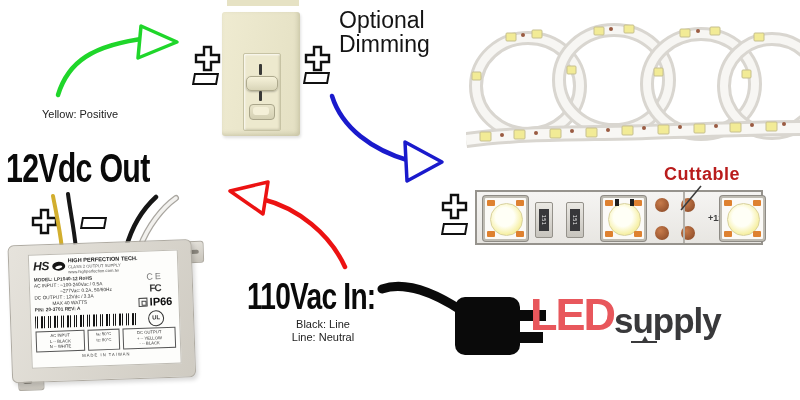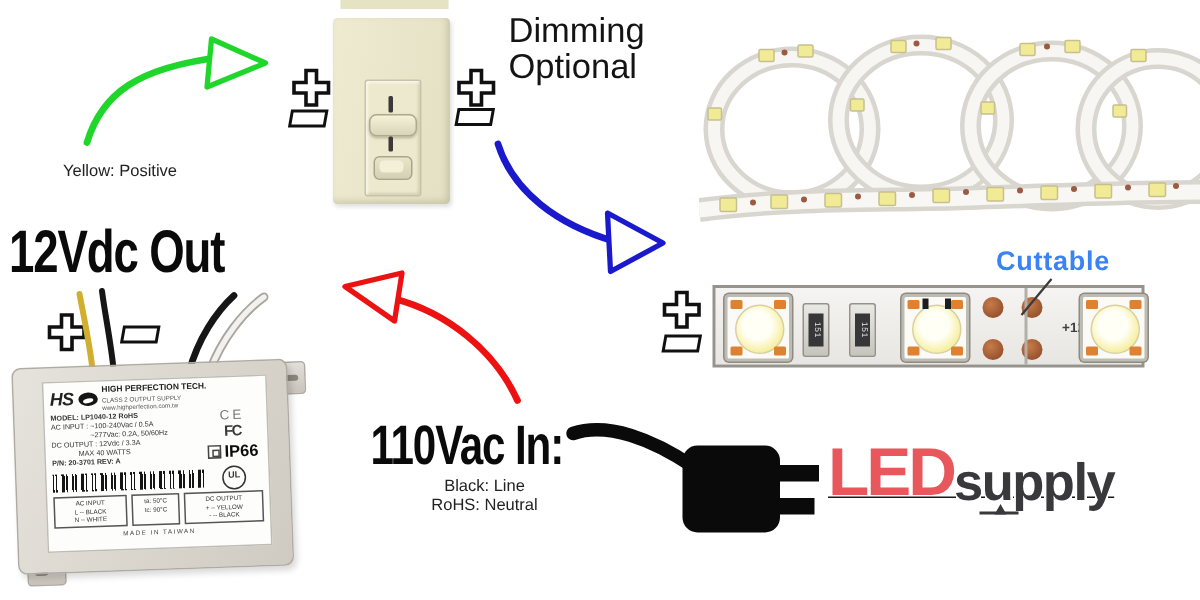--- a/index.html
+++ b/index.html
@@ -7,21 +7,21 @@
           font-family:"Liberation Sans",sans-serif;color:#1a1a1a;}
   .abs{position:absolute;}
 
   
   .opt-dim{left:339px;top:8px;font-size:23px;line-height:1.06;color:#141414;}
   .legend{font-size:11px;line-height:1.18;color:#222;text-align:center;}
   .big-title{font-weight:700;color:#0a0a0a;transform:scaleX(.76);transform-origin:left top;
              letter-spacing:-1px;white-space:nowrap;}
   .dc-title{left:6px;top:146px;font-size:40px;}
   .ac-title{left:247px;top:276px;font-size:37px;}
-  .cuttable{left:664px;top:164px;font-size:18px;font-weight:700;letter-spacing:.5px;color:#3b82f6;}
+  .cuttable{left:664px;top:164px;font-size:18px;font-weight:700;letter-spacing:.5px;color:#b91c1c;}
 
   
   .plus-svg{display:block;}
   .minus-mark{width:21px;height:8px;background:#fff;border:2.5px solid #101010;transform:skewX(-10deg);}
 
   
   .dim-frag{left:227px;top:0;width:72px;height:6px;background:#E6E2C4;}
   .dim-plate{left:222px;top:12px;width:78px;height:124px;background:linear-gradient(100deg,#EFEBD1,#E4E0C3);
              border-radius:3px;box-shadow:inset -2px -2px 4px rgba(120,115,80,.25),1px 2px 3px rgba(0,0,0,.12);}
   .dim-panel{left:21px;top:41px;width:36px;height:76px;background:#EDE9CE;border:1.5px solid #C7C3A4;
@@ -79,21 +79,21 @@
   .mk-ul{width:14px;height:14px;border:1.5px solid #333;border-radius:50%;margin:1px auto 0;
          font-size:6px;font-weight:700;color:#333;display:flex;align-items:center;justify-content:center;}
   .barcode{margin-top:3px;width:102px;height:12px;
            background:repeating-linear-gradient(90deg,#151515 0 1px,transparent 1px 2px,#151515 2px 3px,
              transparent 3px 6px,#151515 6px 8px,transparent 8px 9px,#151515 9px 10px,transparent 10px 13px);}
   .spec-row{display:flex;gap:3px;margin-top:3px;}
   .spec-box{border:1px solid #555;padding:1px 2px;font-size:4.2px;text-align:center;line-height:1.3;}
   .made-in{text-align:center;font-size:4.2px;letter-spacing:1px;margin-top:2px;color:#444;}
 
   
-  .brand{left:552px;top:292px;width:246px;text-decoration:underline;}
+  .brand{left:530px;top:292px;width:246px;}
   .brand-led{font-size:45px;font-weight:800;letter-spacing:-2px;color:#E8575C;line-height:1;}
   .brand-supply{font-size:35px;font-weight:700;letter-spacing:-1px;color:#39393B;line-height:1;position:relative;top:3px;}
   .brand-underline{position:absolute;left:101px;top:49px;width:26px;border-top:2.5px solid #39393B;}
   .brand-arrow{position:absolute;left:10px;top:-7px;width:0;height:0;border-left:4px solid transparent;
                border-right:4px solid transparent;border-bottom:7px solid #39393B;}
   .brand-tag{margin-top:8px;font-size:8px;font-weight:700;letter-spacing:1.6px;color:#3A3A3C;white-space:nowrap;}
   .tag-red{color:#E8575C;}
 </style>
 </head>
 <body>
@@ -199,33 +199,33 @@
     <div class="abs dim-panel"></div>
     <div class="abs dim-dash" style="left:37px;top:52px;height:11px;"></div>
     <div class="abs dim-knob"></div>
     <div class="abs dim-dash" style="left:37px;top:79px;height:10px;"></div>
     <div class="abs dim-rocker">
       <div class="abs dim-rocker-in"></div>
     </div>
   </div>
 
   <div class="abs opt-dim">
+    <div>Optional</div>
     <div>Dimming</div>
-    <div>Optional</div>
   </div>
 
   <div class="abs legend" style="left:14px;top:108px;width:132px;">
     <div>Yellow:  Positive</div>
   </div>
   <div class="abs big-title dc-title">12Vdc Out</div>
 
   <div class="abs big-title ac-title">110Vac In:</div>
   <div class="abs legend" style="left:260px;top:318px;width:126px;">
     <div>Black:  Line</div>
-    <div>RoHS: Neutral</div>
+    <div>Line: Neutral</div>
   </div>
 
   <svg class="abs plus-svg" style="left:194px;top:45px;" width="27" height="27">
     <path d="M10,2 h7 v8 h8 v7 h-8 v8 h-7 v-8 h-8 v-7 h8 z" fill="#fff" stroke="#101010" stroke-width="2.4"></path>
     </svg>
   <div class="abs minus-mark" style="left:193px;top:73px;"></div>
 
   <svg class="abs plus-svg" style="left:304px;top:45px;" width="27" height="27">
     <path d="M10,2 h7 v8 h8 v7 h-8 v8 h-7 v-8 h-8 v-7 h8 z" fill="#fff" stroke="#101010" stroke-width="2.4"></path>
     </svg>

